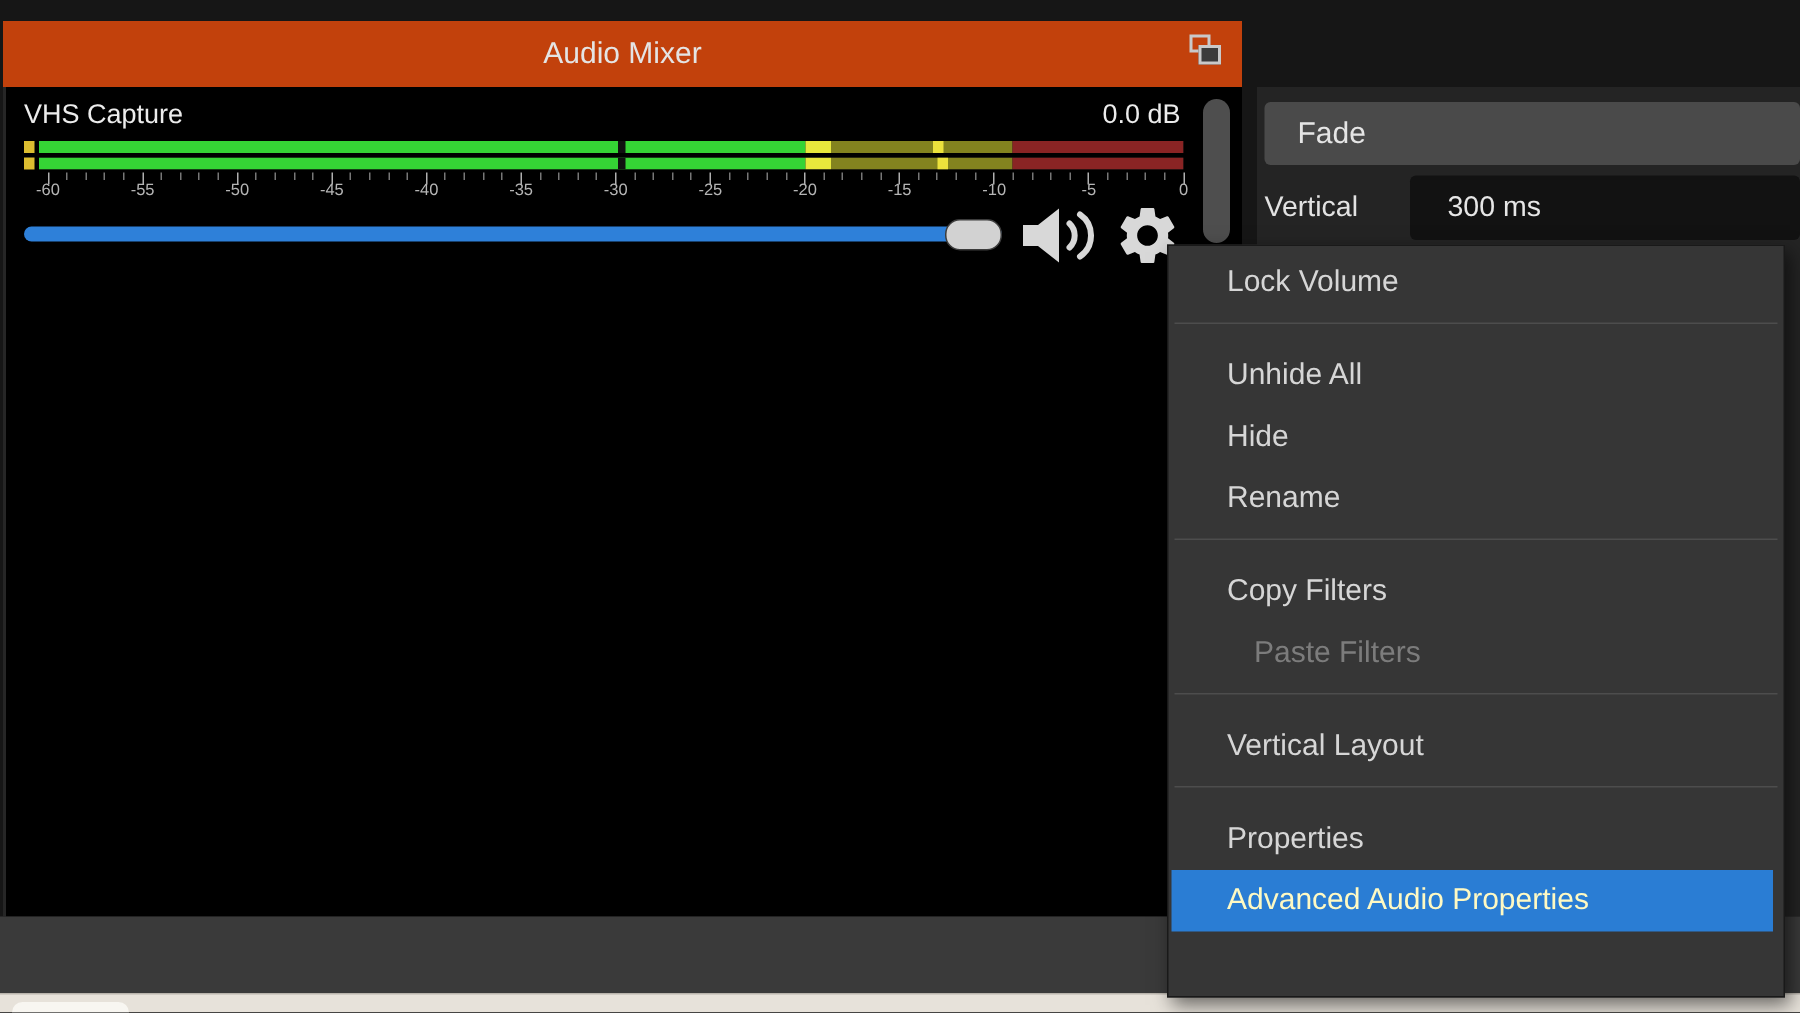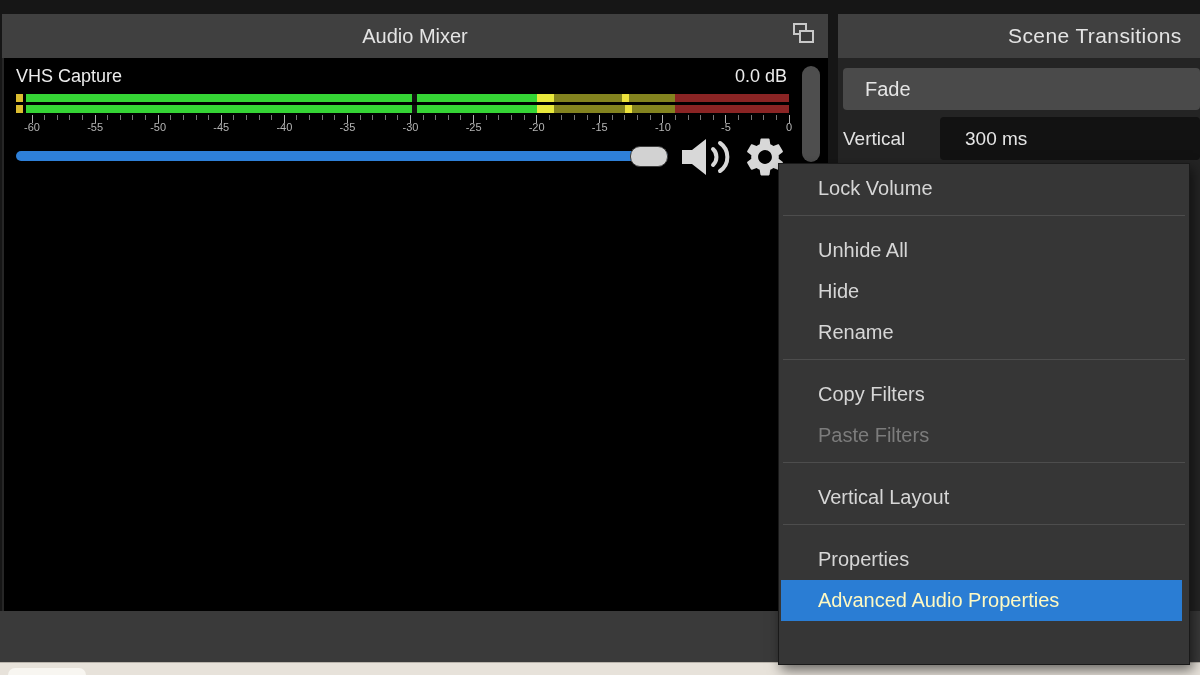--- a/index.html
+++ b/index.html
@@ -1,19 +1,19 @@
 <!DOCTYPE html>
 <html><head>
 <meta charset="utf-8">
 <style>
   html,body{margin:0;padding:0;background:#161616;}
   .stage{position:relative;width:1200px;height:675px;overflow:hidden;background:#161616;
          font-family:"Liberation Sans",sans-serif;-webkit-font-smoothing:antialiased;}
   .panel{position:absolute;}
-  .panel-header{position:absolute;left:0;right:0;top:0;height:60px;background:#404040;color:#e4e4e4;}
+  .panel-header{position:absolute;left:0;right:0;top:0;height:60px;background:#c2410c;color:#e4e4e4;}
   .panel-title{position:absolute;top:0;line-height:44px;font-size:20px;white-space:nowrap;}
   .mixer-panel{left:2px;top:14px;width:826px;height:597px;}
   .mixer-content{position:absolute;left:0;right:0;top:44px;bottom:0;background:#000000;border-left:2px solid #262626;}
   .mixer-title{left:0;right:0;text-align:center;}
   .float-icon{position:absolute;right:14px;top:9px;width:21px;height:21px;}
   .float-back{position:absolute;left:0;top:0;width:10px;height:8px;border:2px solid #c9c9c9;}
   .float-front{position:absolute;left:6px;top:7px;width:11px;height:9px;border:2px solid #c9c9c9;background:#3b3b3b;}
   .src-name{position:absolute;left:12px;top:8px;font-size:18px;color:#ececec;}
   .src-db{position:absolute;right:41px;top:8px;font-size:18px;color:#ececec;}
   .meter{position:absolute;left:12px;top:36px;width:775px;height:44px;}
@@ -40,21 +40,21 @@
   .dur-label{position:absolute;left:5px;top:59px;line-height:43px;font-size:19px;color:#e2e2e2;}
   .dur-field{position:absolute;left:102px;top:59px;width:260px;height:43px;background:#121212;border-radius:4px;}
   .dur-field span{position:absolute;left:25px;line-height:43px;font-size:19px;color:#e6e6e6;}
   .dock-strip{position:absolute;left:0;top:611px;width:1200px;height:52px;background:#3a3a3a;}
   .desk-strip{position:absolute;left:0;top:662px;width:1200px;height:13px;background:#e7e2da;border-top:1px solid #b9b4ac;}
   .desk-chip{position:absolute;left:8px;top:5px;width:78px;height:14px;border-radius:7px;background:#f8f6f1;}
   .context-menu{position:absolute;left:778px;top:163px;width:412px;height:502px;box-sizing:border-box;
                 background:#363636;border:1px solid #191919;box-shadow:3px 5px 12px rgba(0,0,0,.55);
                 padding-top:4px;z-index:10;}
   .menu-item{height:41px;line-height:41px;padding-left:39px;font-size:20px;color:#d6d6d6;white-space:nowrap;}
-  .menu-item.disabled{color:#7c7c7c;}
+  .menu-item.disabled{color:#7c7c7c;margin-left:18px;}
   .menu-item.highlighted{background:#2a7dd4;color:#fef9c3;margin-left:2px;margin-right:7px;padding-left:37px;}
   .menu-sep{height:1px;background:#4d4d4d;margin:6px 4px 14px 4px;}
 </style>
 </head>
 <body>
 
 <div class="stage">
 
   <div class="panel mixer-panel">
     <div class="panel-header">
@@ -176,23 +176,20 @@
 
       <svg class="gear-btn" viewBox="0 0 24 24">
         <path fill="#d8d8d8" d="M19.14,12.94c0.04-0.3,0.06-0.61,0.06-0.94c0-0.32-0.02-0.64-0.07-0.94l2.03-1.58 c0.18-0.14,0.23-0.41,0.12-0.61l-1.92-3.32c-0.12-0.22-0.37-0.29-0.59-0.22l-2.39,0.96c-0.5-0.38-1.03-0.7-1.62-0.94L14.4,2.81 c-0.04-0.24-0.24-0.41-0.48-0.41h-3.84c-0.24,0-0.43,0.17-0.47,0.41L9.25,5.35C8.66,5.59,8.12,5.92,7.63,6.29L5.24,5.33 c-0.22-0.08-0.47,0-0.59,0.22L2.74,8.87C2.62,9.08,2.66,9.34,2.86,9.48l2.03,1.58C4.84,11.36,4.8,11.69,4.8,12s0.02,0.64,0.07,0.94 l-2.03,1.58c-0.18,0.14-0.23,0.41-0.12,0.61l1.92,3.32c0.12,0.22,0.37,0.29,0.59,0.22l2.39-0.96c0.5,0.38,1.03,0.7,1.62,0.94 l0.36,2.54c0.05,0.24,0.24,0.41,0.48,0.41h3.84c0.24,0,0.44-0.17,0.47-0.41l0.36-2.54c0.59-0.24,1.13-0.56,1.62-0.94l2.39,0.96 c0.22,0.08,0.47,0,0.59-0.22l1.92-3.32c0.12-0.22,0.07-0.47-0.12-0.61L19.14,12.94z M12,15.6c-1.98,0-3.6-1.62-3.6-3.6 s1.62-3.6,3.6-3.6s3.6,1.62,3.6,3.6S13.98,15.6,12,15.6z"></path>
       </svg>
 
       <div class="v-scrollbar"></div>
     </div>
   </div>
 
   <div class="panel trans-panel">
-    <div class="panel-header">
-      <div class="panel-title trans-title">Scene Transitions</div>
-    </div>
     <div class="trans-content">
       <div class="combo">
         <span>Fade</span>
       </div>
       <div class="dur-label">Vertical</div>
       <div class="dur-field">
         <span>300 ms</span>
       </div>
     </div>
   </div>

